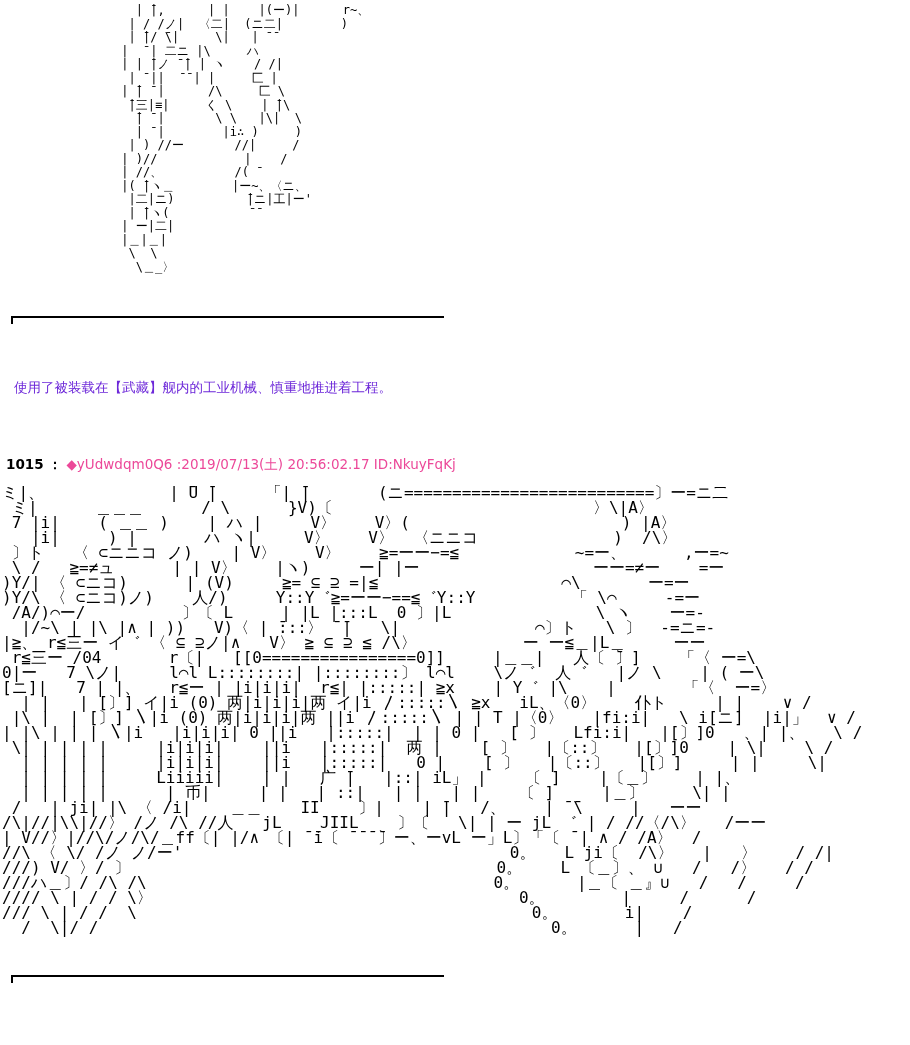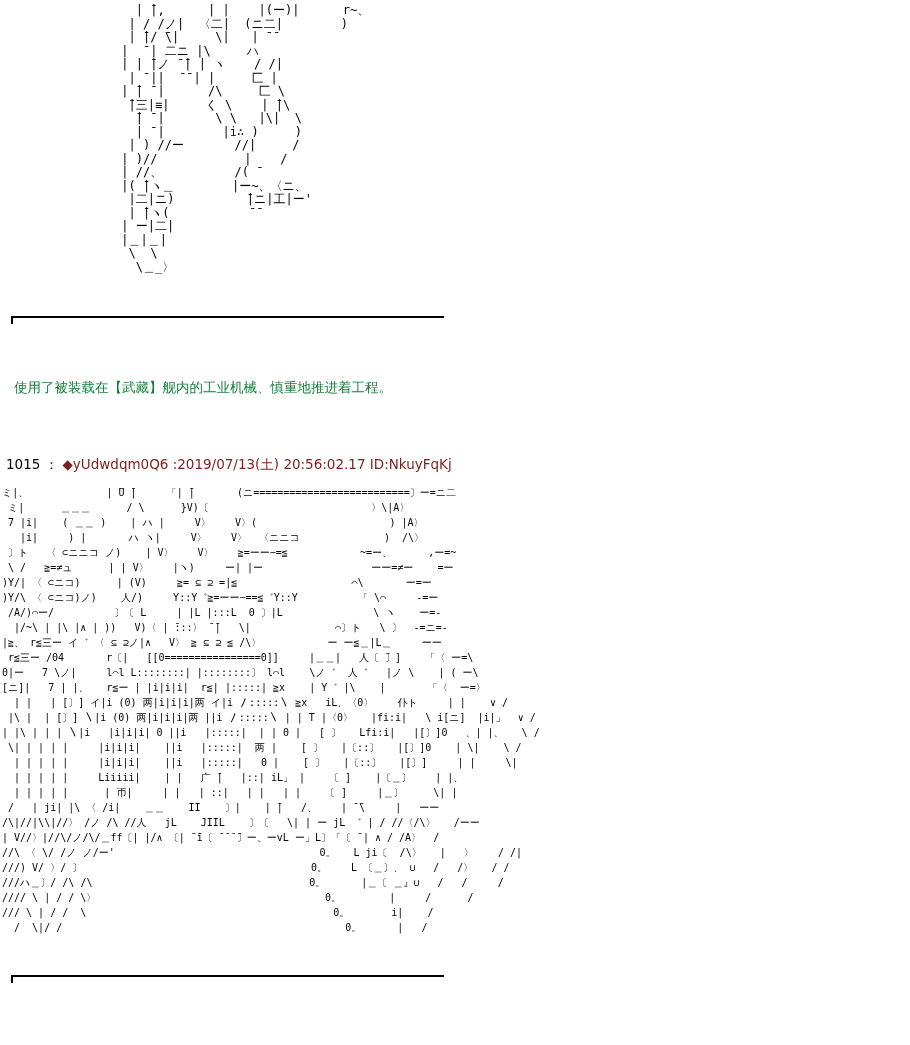--- a/index.html
+++ b/index.html
@@ -18,51 +18,51 @@
     white-space: pre;
     color: #000000;
     letter-spacing: 0;
   }
   .aa-top {
     font-size: 12px;
     line-height: 13.5px;
     margin: 4px 0 0 78px;
   }
   .aa-main {
-    font-size: 10px;
+    font-size: 16px;
     line-height: 15px;
     margin: 12px 0 0 2px;
   }
 
   .sep {
     width: 433px;
     height: 8px;
     border-top: 2px solid #000000;
     border-left: 2px solid #000000;
     margin-left: 11px;
   }
   .sep-1 { margin-top: 42px; }
   .sep-2 { margin-top: 40px; }
 
   .narration {
     margin: 16px 0 0 14px;
     font-size: 13.5px;
     line-height: 19px;
     white-space: pre-wrap;
-    color: #15803d;
+    color: #6d28d9;
   }
 
   .post-header {
     margin: 20px 0 0 6px;
     font-size: 13.5px;
     line-height: 18px;
     white-space: pre;
   }
-  .post-num { color: #000000; }
-  .hdr-blue { color: #7f1d1d; }
+  .post-num { color: #000000; font-weight: bold; }
+  .hdr-blue { color: #ec4899; }
 </style>
 </head>
 <body>
 
 <div class="page">
 
   <pre class="aa aa-top">        | ̄|,      | |    |(ー)|      r~、
        | / /ノ|  〈二|  (ニ二|        )
        | ̄|/ ̄\|     \|   | ̄ ̄
       |  ̄ | 二ニ |\     ハ

